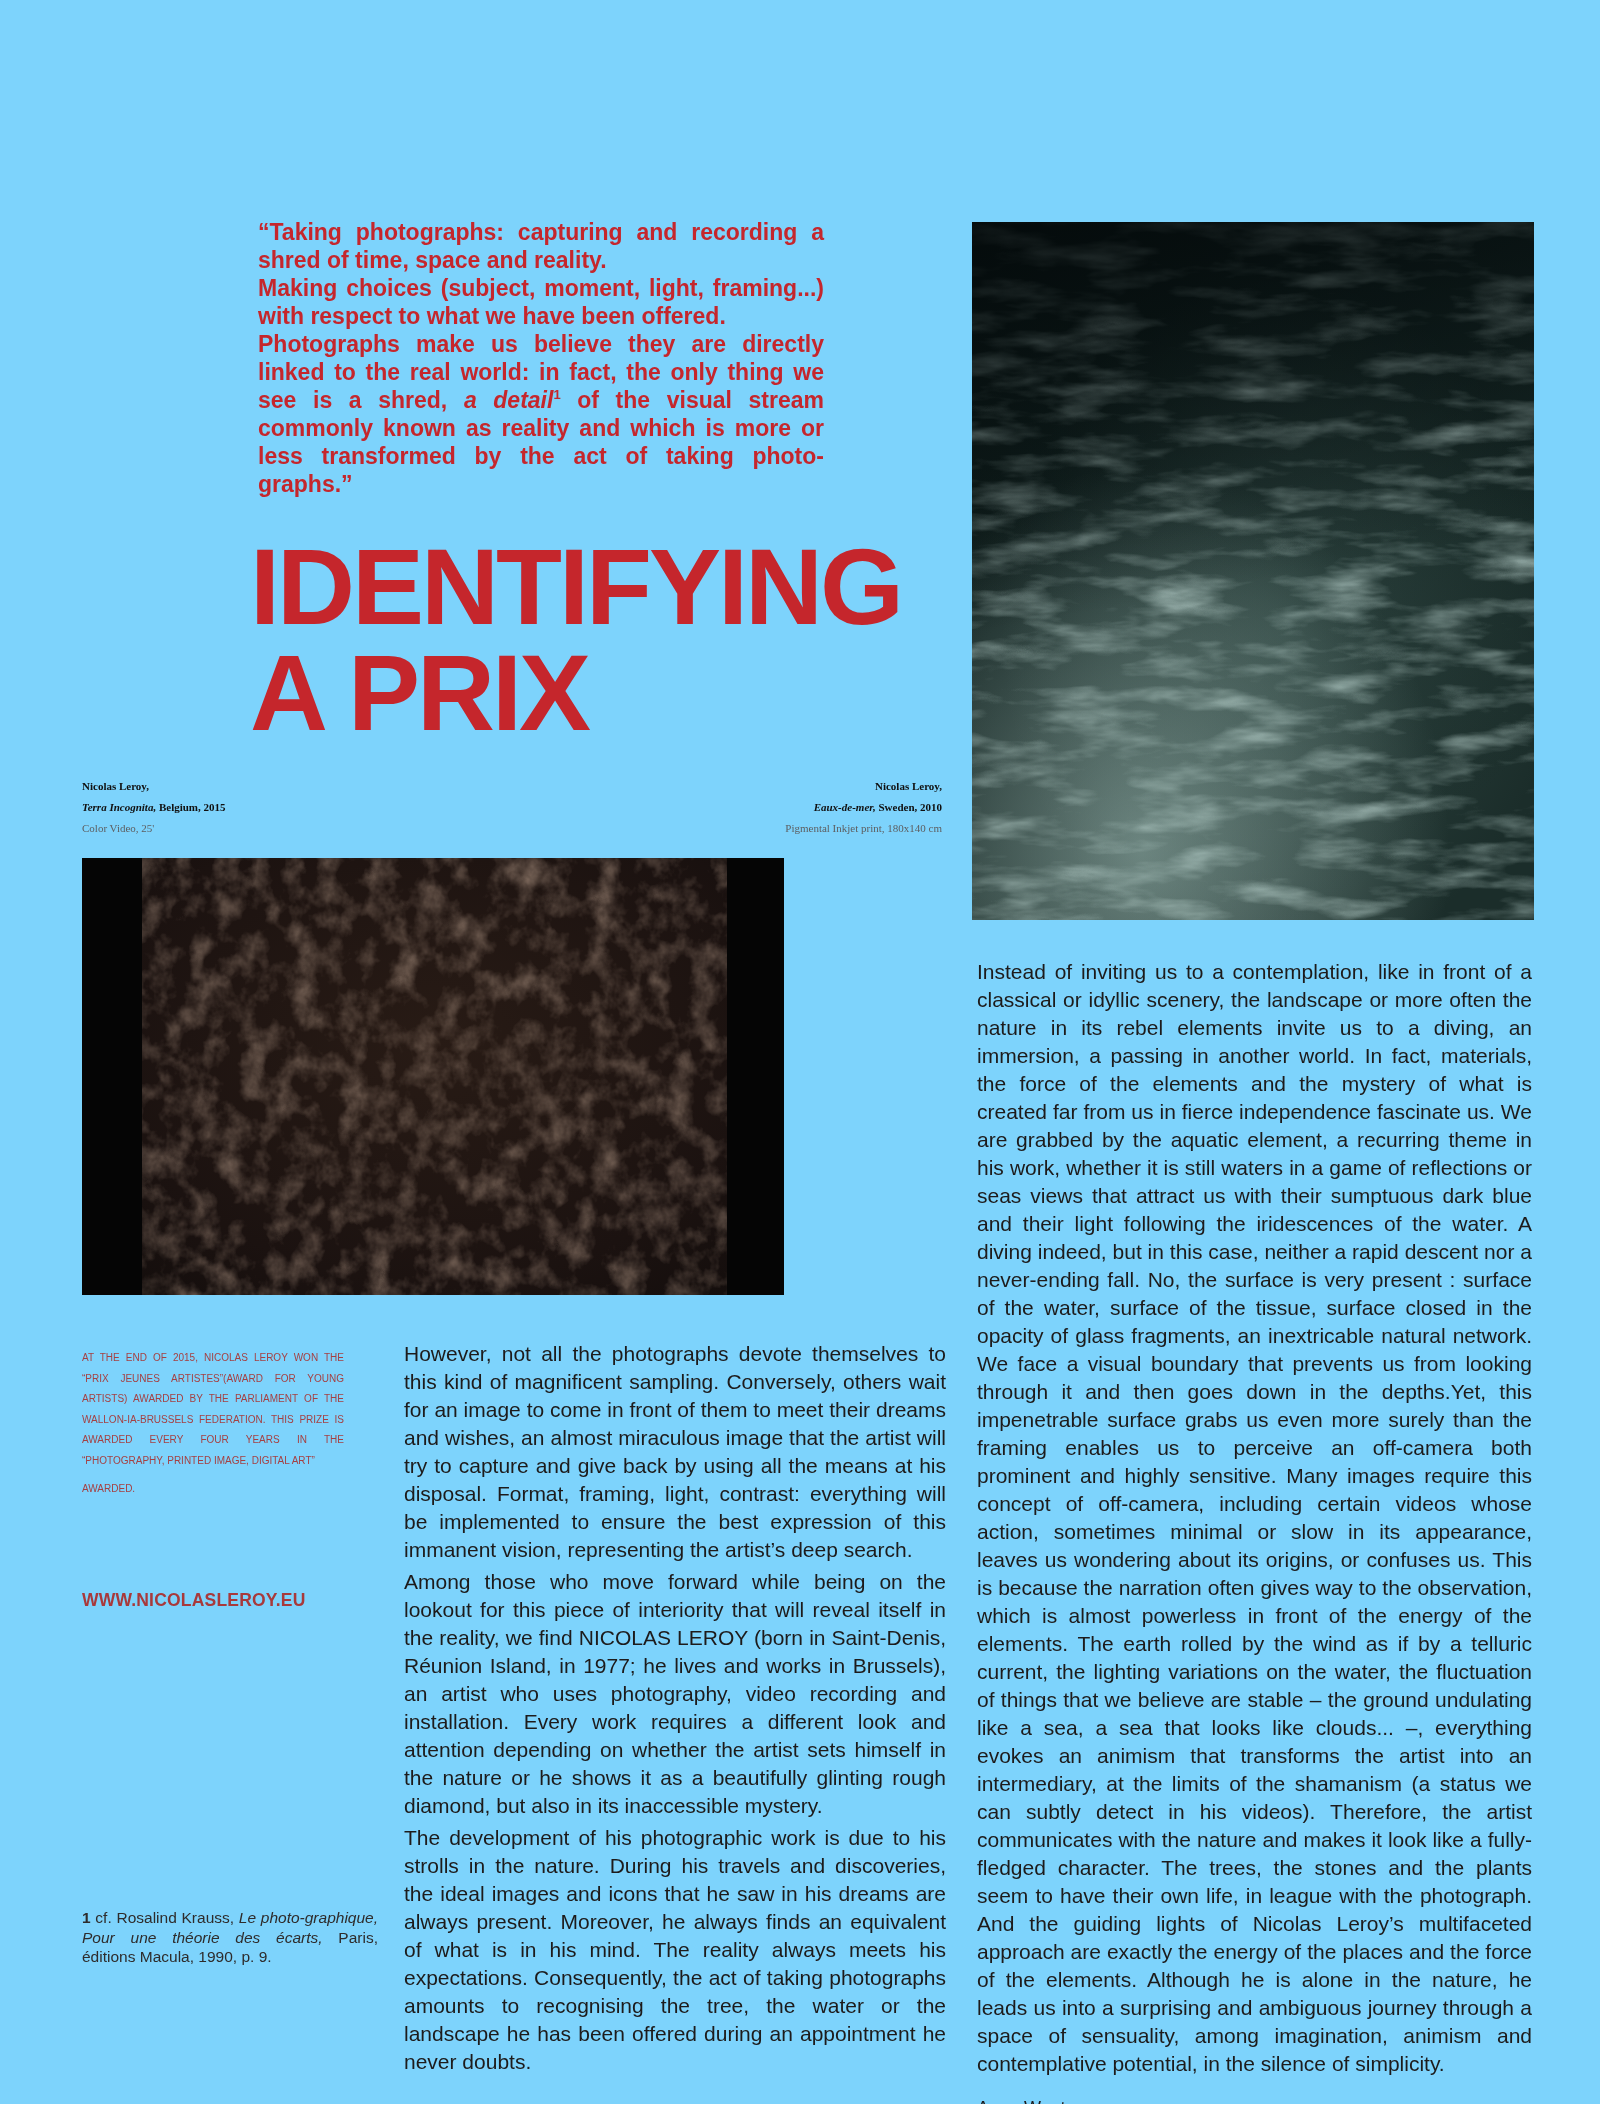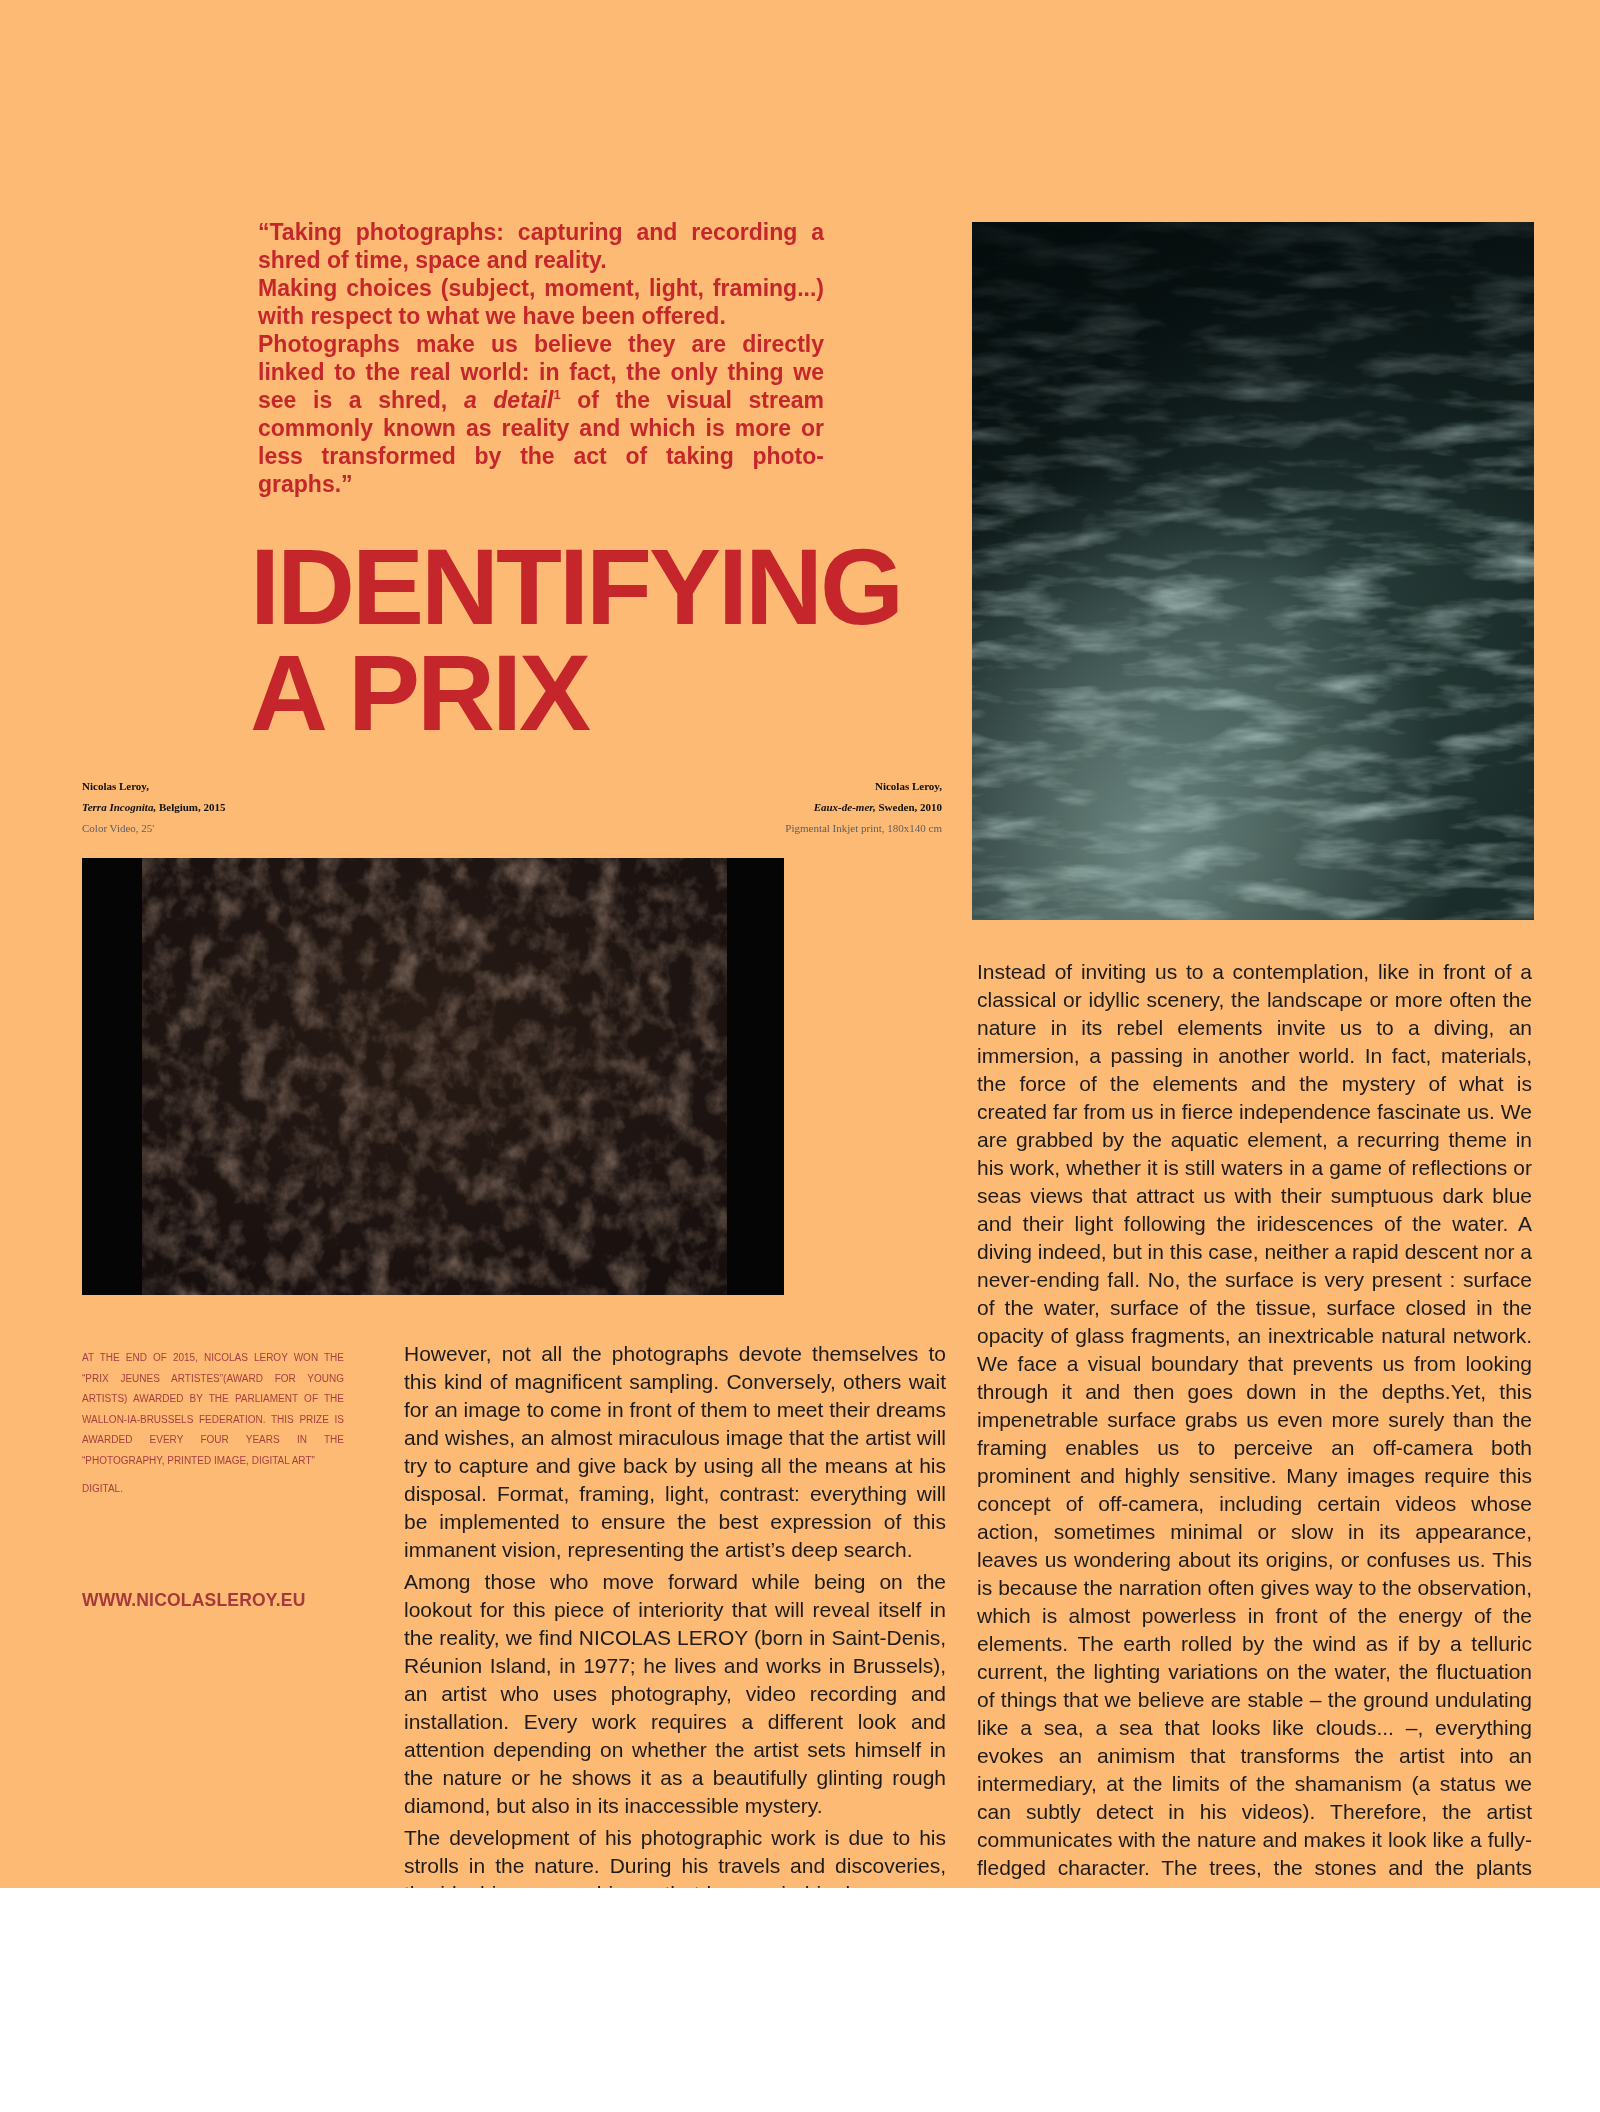--- a/index.html
+++ b/index.html
@@ -1,19 +1,19 @@
 <!DOCTYPE html>
 <html><head>
 <meta charset="utf-8">
 <style>
   html,body{margin:0;padding:0;background:#ffffff;}
   .page{
     position:relative;
-    width:1600px;height:1888px;
-    background:#fdba74;
+    width:1600px;height:2104px;
+    background:#7dd3fc;
     font-family:"Liberation Sans","DejaVu Sans",sans-serif;
     color:#1e1c1c;
     overflow:hidden;
   }
   
   .quote{
     position:absolute;left:258px;top:218px;width:566px;
     color:#c5262c;font-weight:bold;
     font-size:23px;line-height:28px;
     text-align:justify;
@@ -149,21 +149,21 @@
           </radialGradient>
         </defs>
         <rect width="585" height="437" fill="url(#groundBase)"></rect>
         <rect width="585" height="437" fill="#000" filter="url(#rockTex)" opacity="0.75"></rect>
       </svg>
     </div>
   </div>
 
   <aside class="award">
     <p>AT THE END OF 2015, NICOLAS LEROY WON THE “PRIX JEUNES ARTISTES”(AWARD FOR YOUNG ARTISTS) AWARDED BY THE PARLIAMENT OF THE WALLON-IA-BRUSSELS FEDERATION. THIS PRIZE IS AWARDED EVERY FOUR YEARS IN THE “PHOTOGRAPHY, PRINTED IMAGE, DIGITAL ART”</p>
-    <p class="category">DIGITAL.</p>
+    <p class="category">AWARDED.</p>
   </aside>
 
   <a class="website" href="#">WWW.NICOLASLEROY.EU</a>
 
   <section class="col col-middle">
     <p>However, not all the photographs devote themselves to this kind of magnificent sampling. Conversely, others wait for an image to come in front of them to meet their dreams and wishes, an almost miraculous image that the artist will try to capture and give back by using all the means at his disposal. Format, framing, light, contrast: everything will be implemented to ensure the best expression of this immanent vision, representing the artist’s deep search.</p>
     <p>Among those who move forward while being on the lookout for this piece of interiority that will reveal itself in the reality, we find NICOLAS LEROY (born in Saint-Denis, Réunion Island, in 1977; he lives and works in Brussels), an artist who uses photography, video recording and installation. Every work requires a different look and attention depending on whether the artist sets himself in the nature or he shows it as a beautifully glinting rough diamond, but also in its inaccessible mystery.</p>
     <p>The development of his photographic work is due to his strolls in the nature. During his travels and discoveries, the ideal images and icons that he saw in his dreams are always present. Moreover, he always finds an equivalent of what is in his mind. The reality always meets his expectations. Consequently, the act of taking photographs amounts to recognising the tree, the water or the landscape he has been offered during an appointment he never doubts.</p>
   </section>
 

